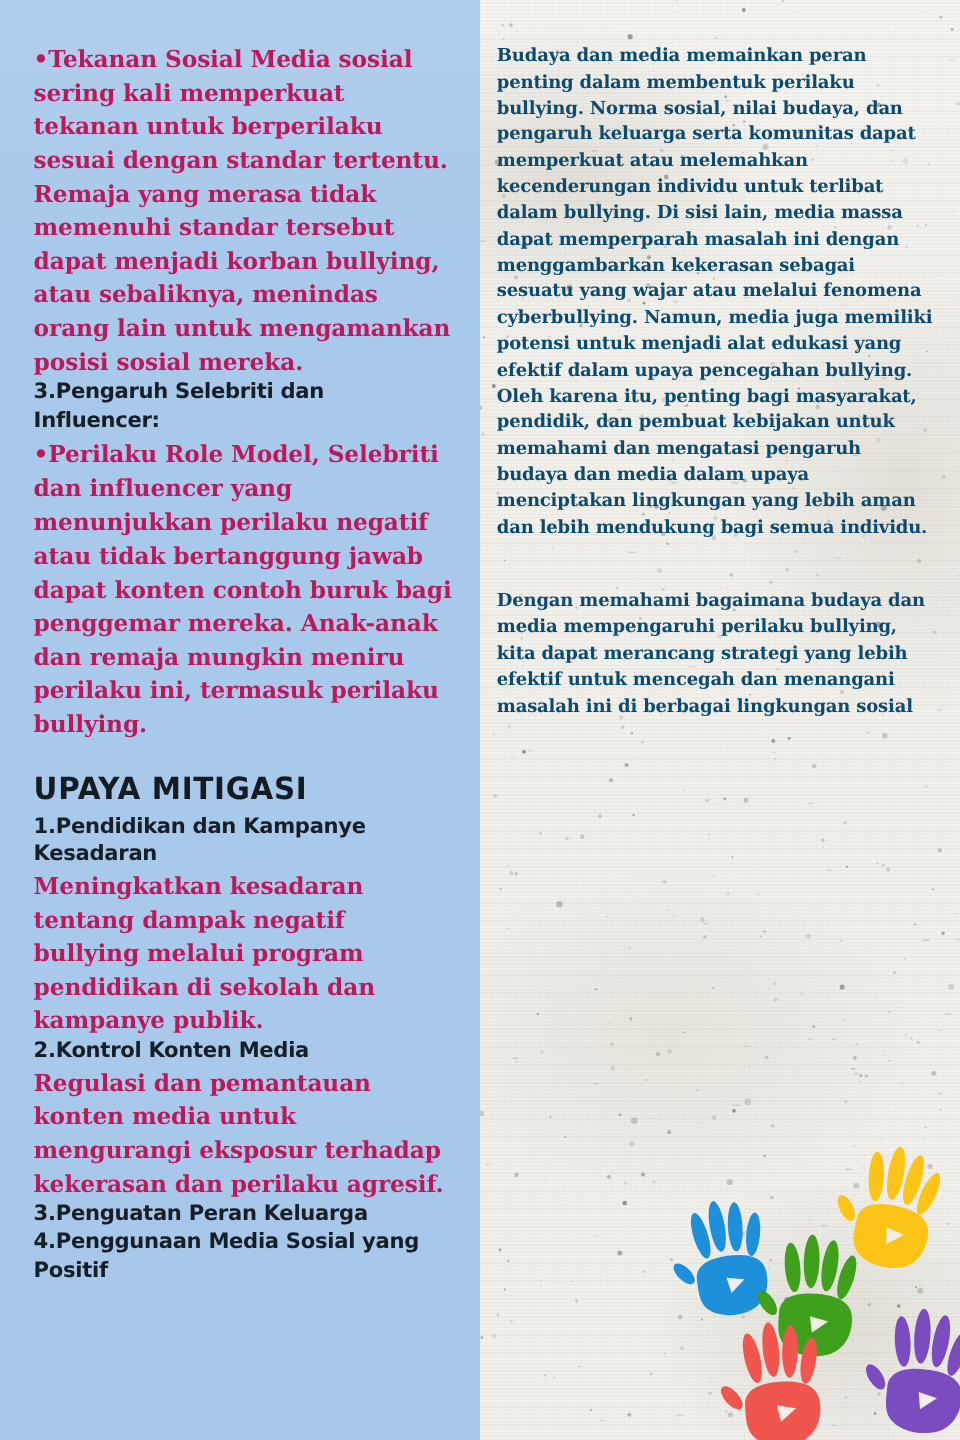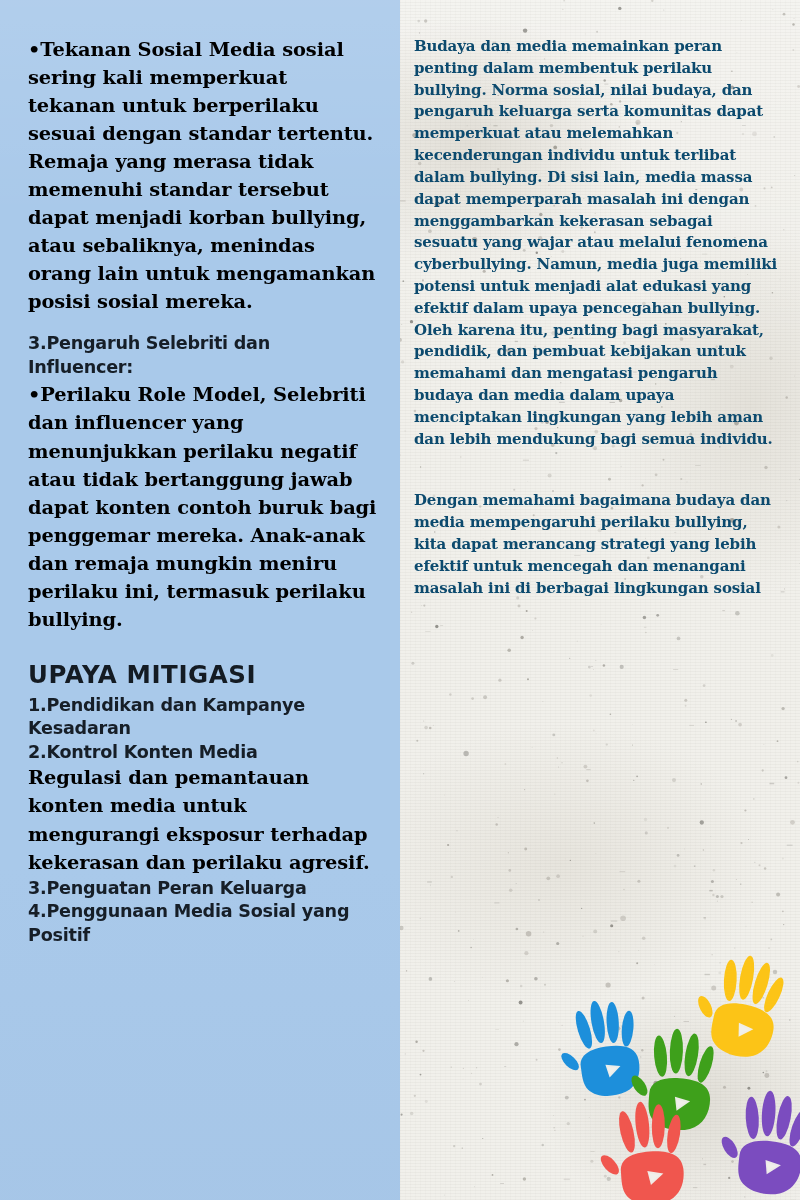--- a/index.html
+++ b/index.html
@@ -53,35 +53,35 @@
   }
 
   
   .serif-para {
     font-family: "DejaVu Serif", "Liberation Serif", serif;
     font-weight: bold;
     font-size: 19.4px;
     line-height: 1.445;
     letter-spacing: -0.1px;
     margin: 0;
-    color: #000000;
+    color: #be185d;
   }
 
   
   .sans-head {
     font-family: "DejaVu Sans", "Liberation Sans", sans-serif;
     font-weight: bold;
     font-size: 17.6px;
     line-height: 1.34;
     letter-spacing: -0.25px;
     margin: 0;
     color: #161e27;
   }
 
-  .gap-para   { margin-top: 16px; }
+  .gap-para   { }
   .gap-small  { margin-top: 2px; }
 
   .section-title {
     font-family: "DejaVu Sans", "Liberation Sans", sans-serif;
     font-weight: bold;
     font-size: 25.5px;
     letter-spacing: 0.6px;
     line-height: 1.1;
     margin: 26px 0 6px 0;
     color: #141b23;
@@ -179,20 +179,21 @@
 
       <p class="serif-para">•Tekanan Sosial Media sosial sering kali memperkuat tekanan untuk berperilaku sesuai dengan standar tertentu. Remaja yang merasa tidak memenuhi standar tersebut dapat menjadi korban bullying, atau sebaliknya, menindas orang lain untuk mengamankan posisi sosial mereka.</p>
 
       <p class="sans-head gap-para">3.Pengaruh Selebriti dan Influencer:</p>
 
       <p class="serif-para gap-small">•Perilaku Role Model, Selebriti dan influencer yang menunjukkan perilaku negatif atau tidak bertanggung jawab dapat konten contoh buruk bagi penggemar mereka. Anak-anak dan remaja mungkin meniru perilaku ini, termasuk perilaku bullying.</p>
 
       <h2 class="section-title">UPAYA MITIGASI</h2>
 
       <p class="sans-head">1.Pendidikan dan Kampanye Kesadaran</p>
+      <p class="serif-para">Meningkatkan kesadaran tentang dampak negatif bullying melalui program pendidikan di sekolah dan kampanye publik.</p>
 
       <p class="sans-head">2.Kontrol Konten Media</p>
       <p class="serif-para">Regulasi dan pemantauan konten media untuk mengurangi eksposur terhadap kekerasan dan perilaku agresif.</p>
 
       <p class="sans-head">3.Penguatan Peran Keluarga</p>
 
       <p class="sans-head">4.Penggunaan Media Sosial yang Positif</p>
 
     </div>
   </section>

